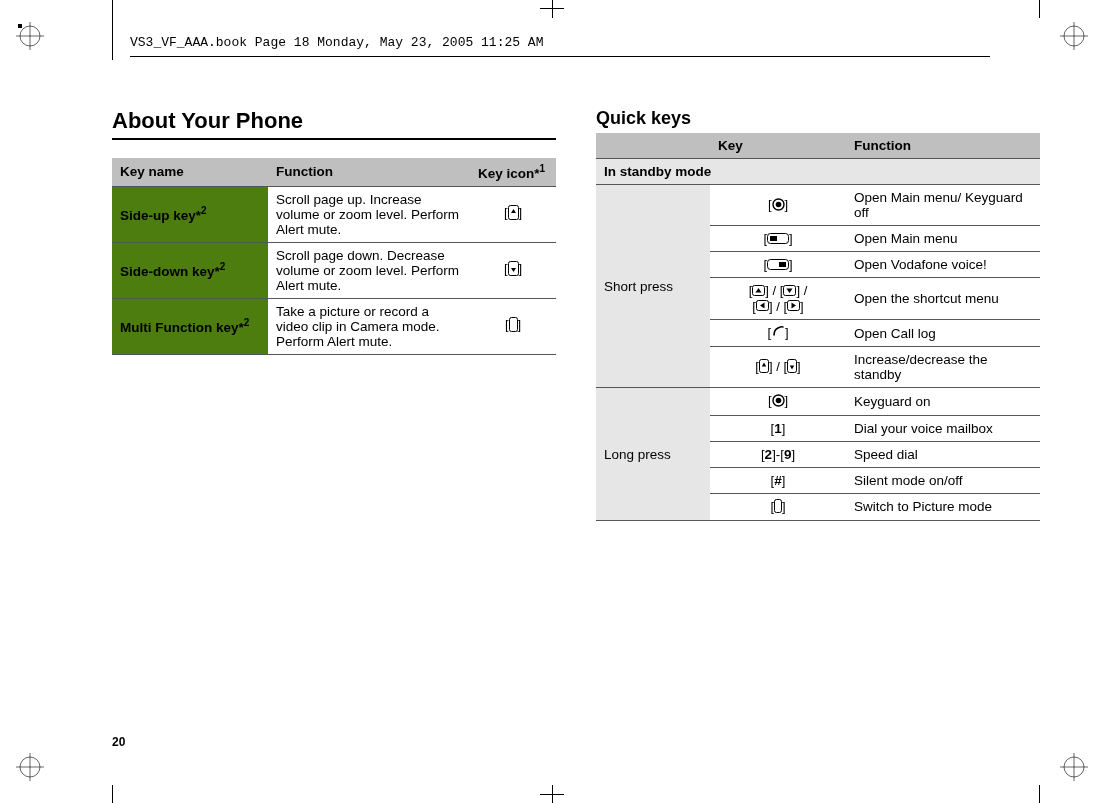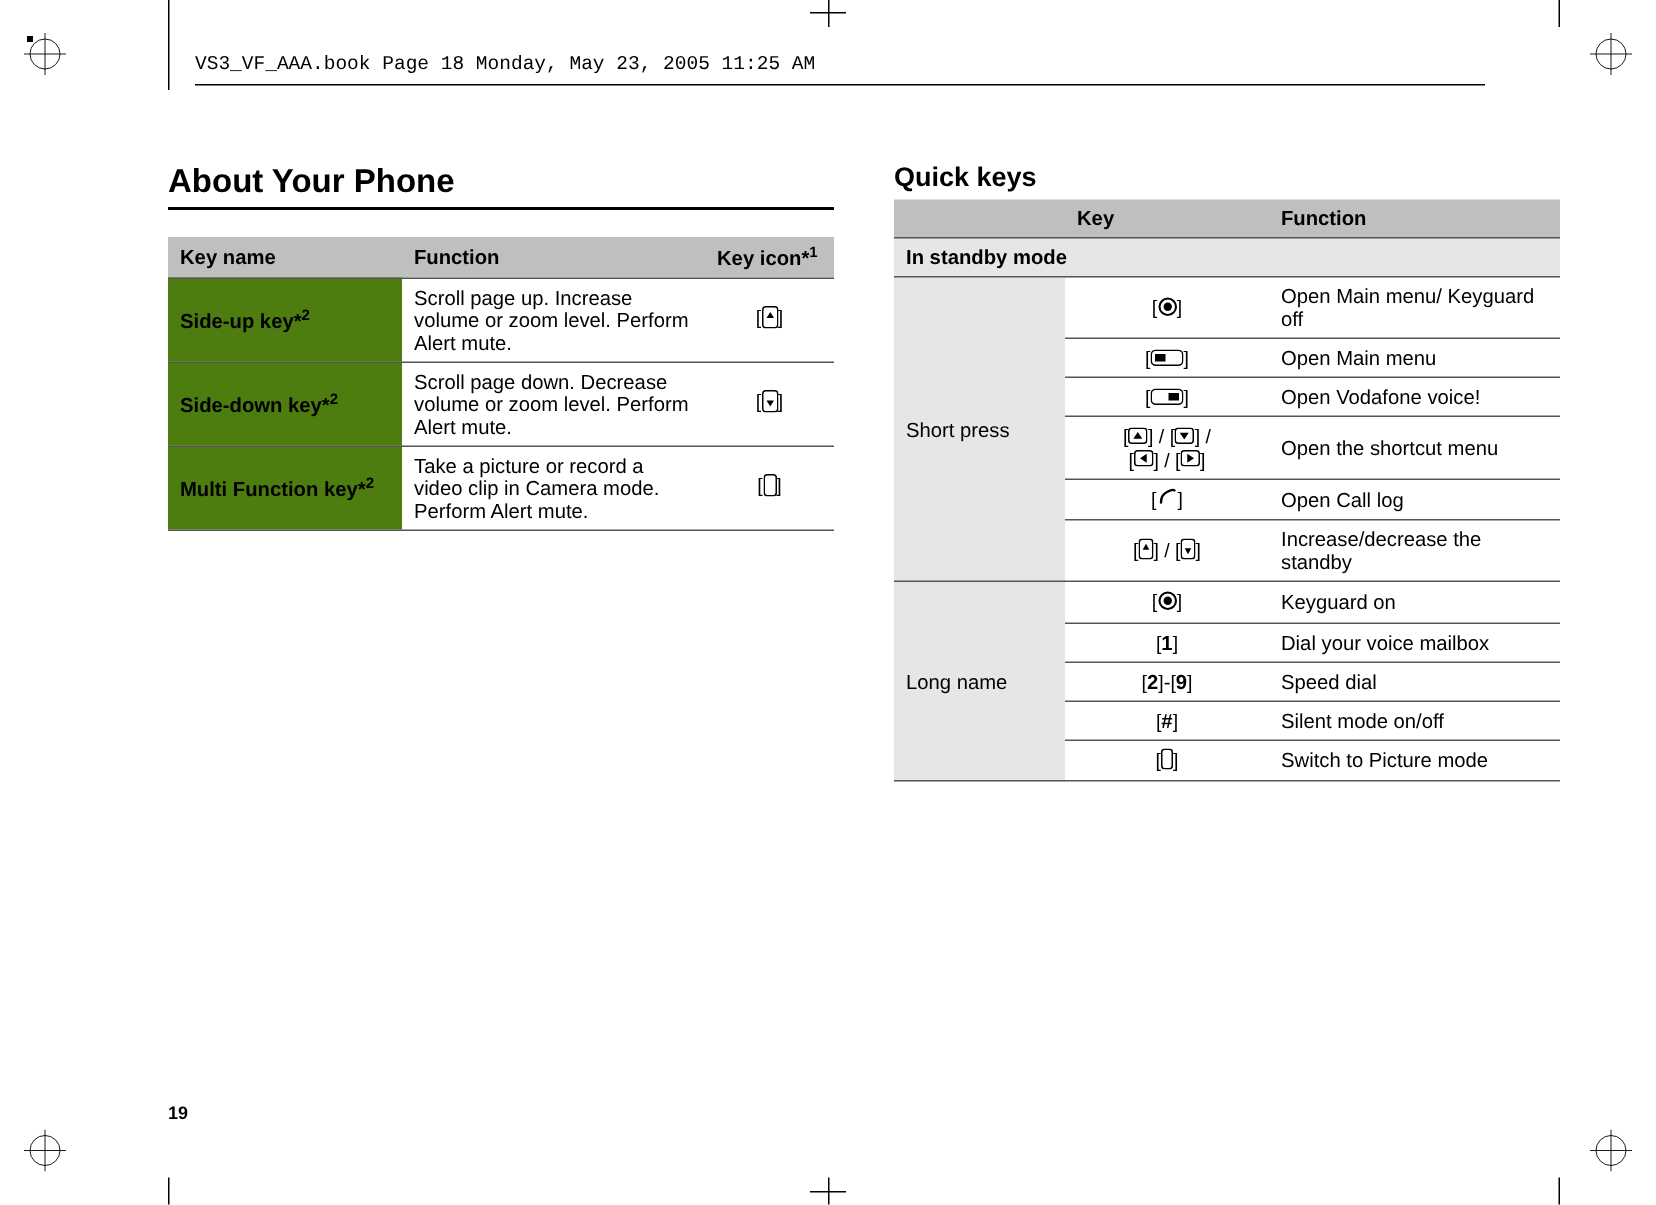--- a/index.html
+++ b/index.html
@@ -298,21 +298,21 @@
                   <path d="M5 3.5 L2.8 7.5 L7.2 7.5 Z" fill="#000"></path>
                 </svg></span><span class="key-glyph">] / [</span><span class="icon-box"><svg width="10" height="14" viewBox="0 0 10 14">
                   <rect x="0.5" y="0.5" width="9" height="13" rx="2" fill="none" stroke="#000"></rect>
                   <path d="M5 10.5 L2.8 6.5 L7.2 6.5 Z" fill="#000"></path>
                 </svg></span><span class="key-glyph">]</span>
         </td>
         <td>Increase/decrease the standby</td>
       </tr>
 
       <tr>
-        <td class="press-label" rowspan="5">Long name</td>
+        <td class="press-label" rowspan="5">Long press</td>
         <td class="qk-key"><span class="key-glyph">[</span><span class="icon-box"><svg width="13" height="13">
                   <circle cx="6.5" cy="6.5" r="5.5" fill="none" stroke="#000" stroke-width="1.4"></circle>
                   <circle cx="6.5" cy="6.5" r="2.8" fill="#000"></circle>
                 </svg></span><span class="key-glyph">]</span></td>
         <td>Keyguard on</td>
       </tr>
       <tr>
         <td class="qk-key"><span class="key-glyph">[</span><b>1</b><span class="key-glyph">]</span></td>
         <td>Dial your voice mailbox</td>
       </tr>
@@ -328,13 +328,13 @@
         <td class="qk-key"><span class="key-glyph">[</span><span class="icon-box"><svg width="8" height="14" viewBox="0 0 8 14">
                   <rect x="0.5" y="0.5" width="7" height="13" rx="2" fill="none" stroke="#000"></rect>
                 </svg></span><span class="key-glyph">]</span></td>
         <td>Switch to Picture mode</td>
       </tr>
     </tbody>
       </table>
   </div>
 </div>
 
-<div class="page-num">19</div>
+<div class="page-num">20</div>
 
 </body></html>

